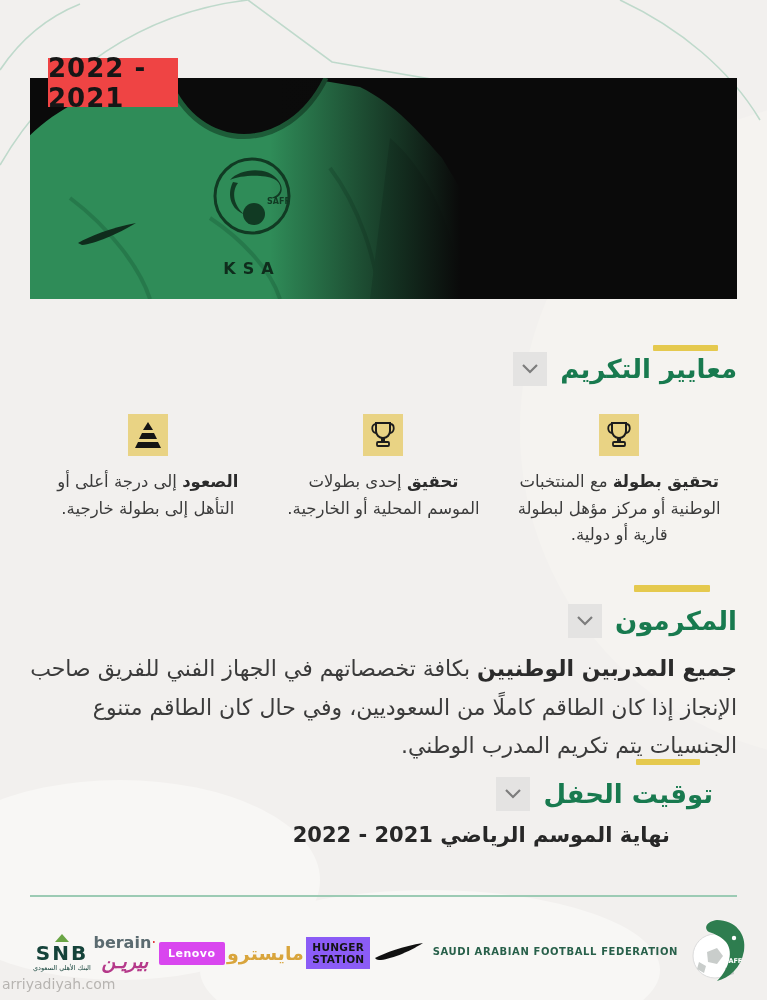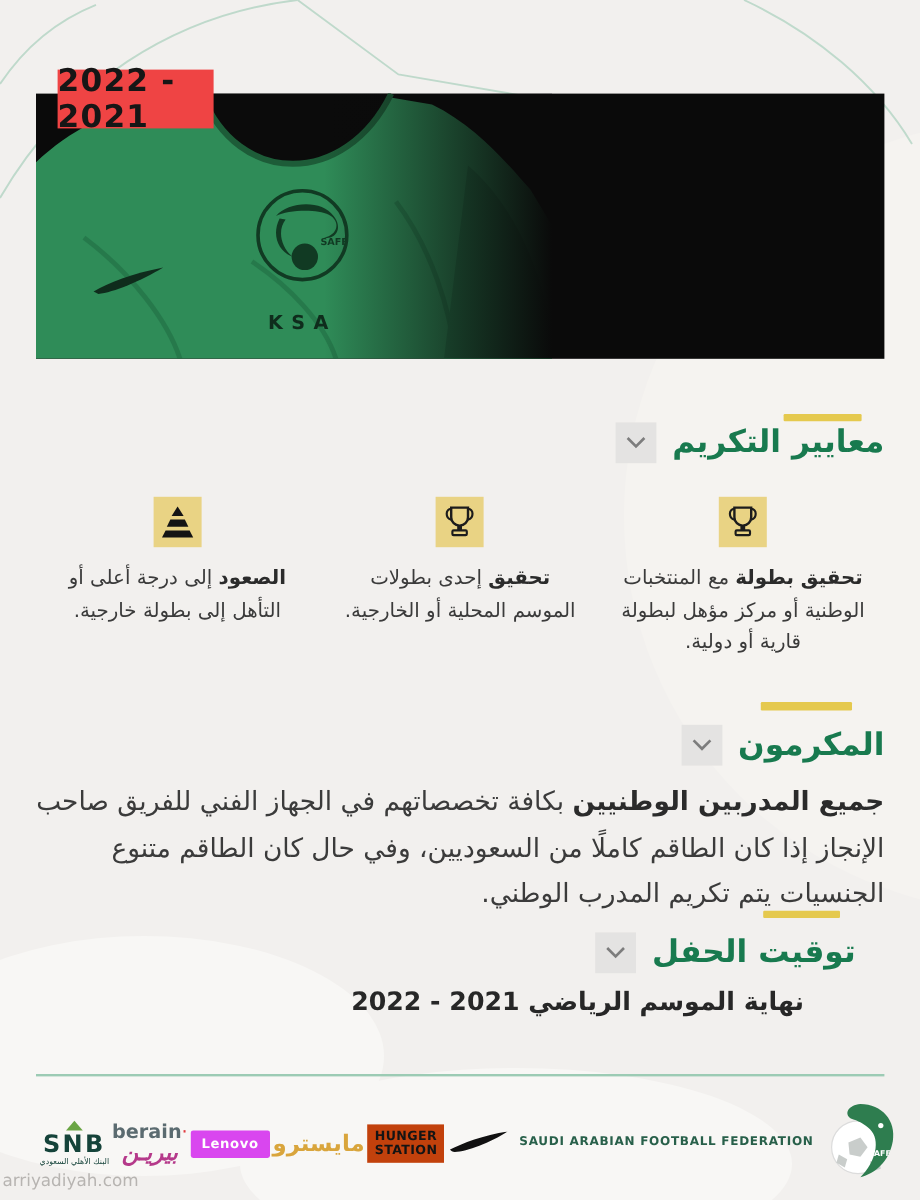--- a/index.html
+++ b/index.html
@@ -41,21 +41,21 @@
   .snb-caret{width:0;height:0;border-left:7px solid transparent;border-right:7px solid transparent;
         border-bottom:8px solid #6aa544;margin:0 auto 1px auto;}
   .snb-name{font-size:20px;font-weight:bold;color:#15433a;letter-spacing:2px;}
   .snb-sub{font-size:6.5px;color:#15433a;margin-top:2px;}
   .berain{text-align:center;line-height:1;}
   .berain-latin{font-size:16px;font-weight:bold;color:#5b6b70;}
   .berain-dot{color:#e03a3e;}
   .berain-ar{font-size:19px;font-weight:bold;color:#b5398a;margin-top:1px;font-style:italic;}
   .lenovo{background:#d946ef;color:#fff;font-size:11px;font-weight:bold;padding:5px 9px;border-radius:2px;letter-spacing:.5px;}
   .maestro{font-size:19px;font-weight:bold;color:#d9a53c;direction:rtl;}
-  .hunger{background:#c2410c;color:#141414;font-weight:bold;font-size:10.5px;line-height:1.15;
+  .hunger{background:#8b5cf6;color:#141414;font-weight:bold;font-size:10.5px;line-height:1.15;
         padding:4px 6px;text-align:left;letter-spacing:.3px;}
   .fed{position:absolute;right:18px;top:918px;display:flex;align-items:center;gap:9px;z-index:3;}
   .fed-text{text-align:center;}
   .fed-ar{font-size:12.5px;font-weight:bold;color:#2e7d4f;direction:rtl;white-space:nowrap;}
   .fed-en{font-size:10px;font-weight:bold;color:#28604a;letter-spacing:.6px;white-space:nowrap;margin-top:3px;}
   .watermark{position:absolute;left:2px;top:976px;font-size:14px;color:#b7b4b1;z-index:3;}
 </style>
 </head>
 <body>
 

